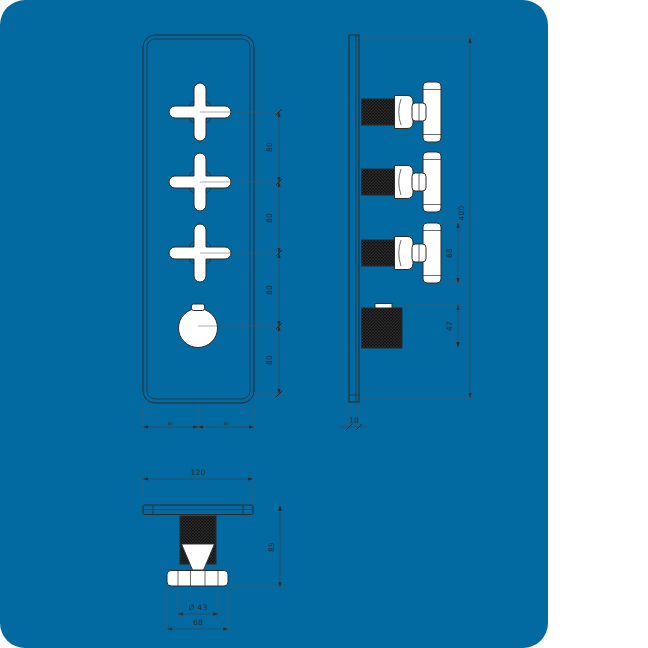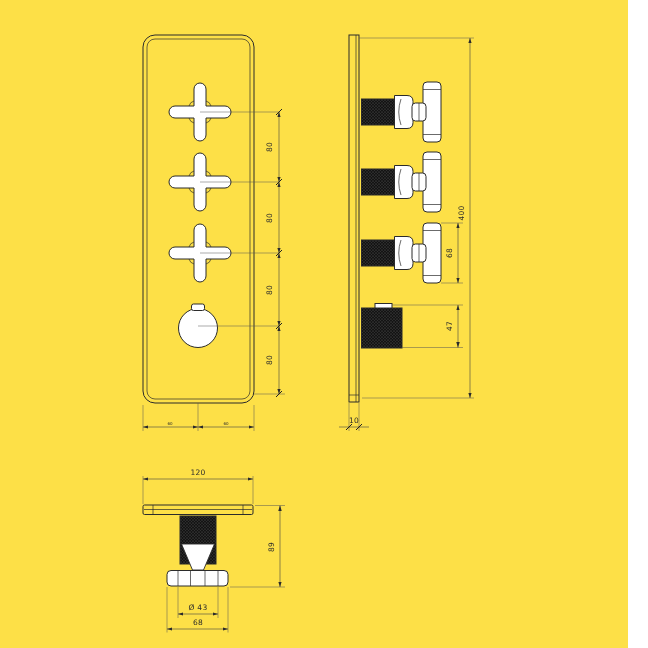--- a/index.html
+++ b/index.html
@@ -1,16 +1,16 @@
 <!DOCTYPE html>
 <html><head>
 <meta charset="utf-8">
 <style>
   html,body{margin:0;padding:0;background:#ffffff;}
-  .canvas{position:relative;width:628px;height:648px;background:#fde047;overflow:hidden;}
+  .canvas{position:relative;width:548px;height:648px;background:#0369a1;overflow:hidden;border-radius:25px;}
   svg{position:absolute;left:0;top:0;}
   text{font-family:"DejaVu Sans","Liberation Sans",sans-serif;fill:#2b2b2b;}
   .dim-label{font-size:7.5px;letter-spacing:0.3px;}
   .dim-label-tiny{font-size:4px;}
   .outline{fill:none;stroke:#2b2b2b;stroke-width:1;}
   .outline-thin{fill:none;stroke:#2b2b2b;stroke-width:0.7;}
   .white-part{fill:#ffffff;stroke:#2b2b2b;stroke-width:1;}
   .dim{stroke:#444;stroke-width:0.6;fill:none;}
   .ext{stroke:#555;stroke-width:0.5;fill:none;}
   .tick{stroke:#222;stroke-width:1;}

